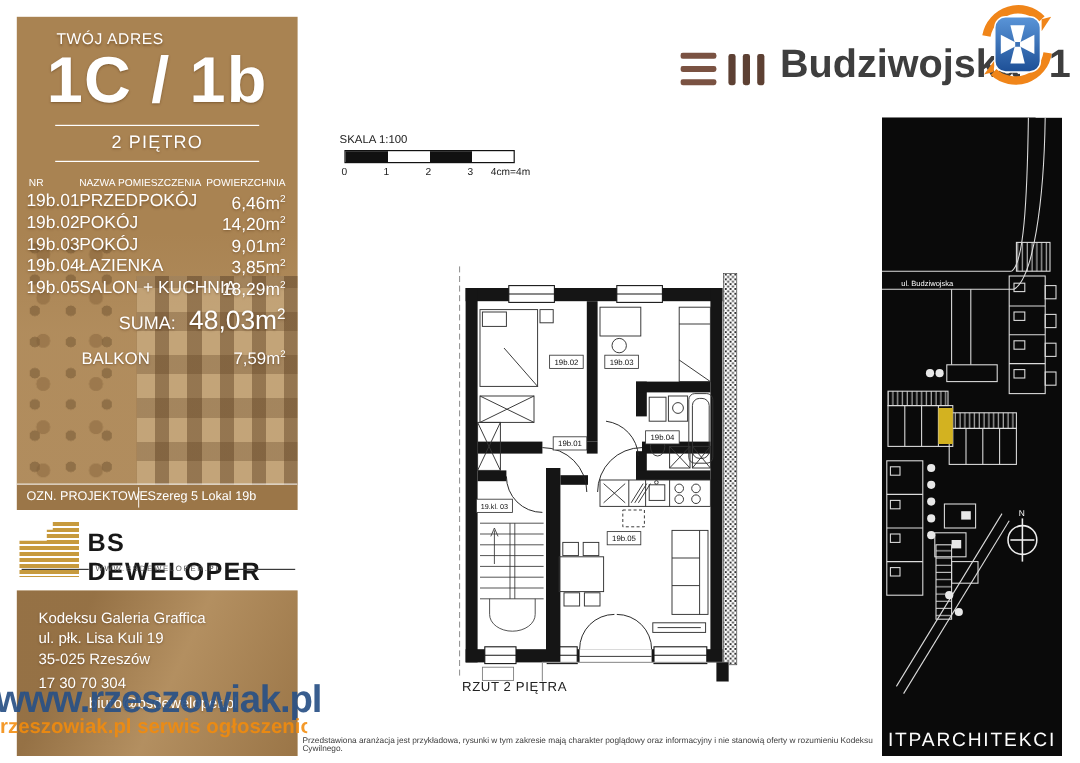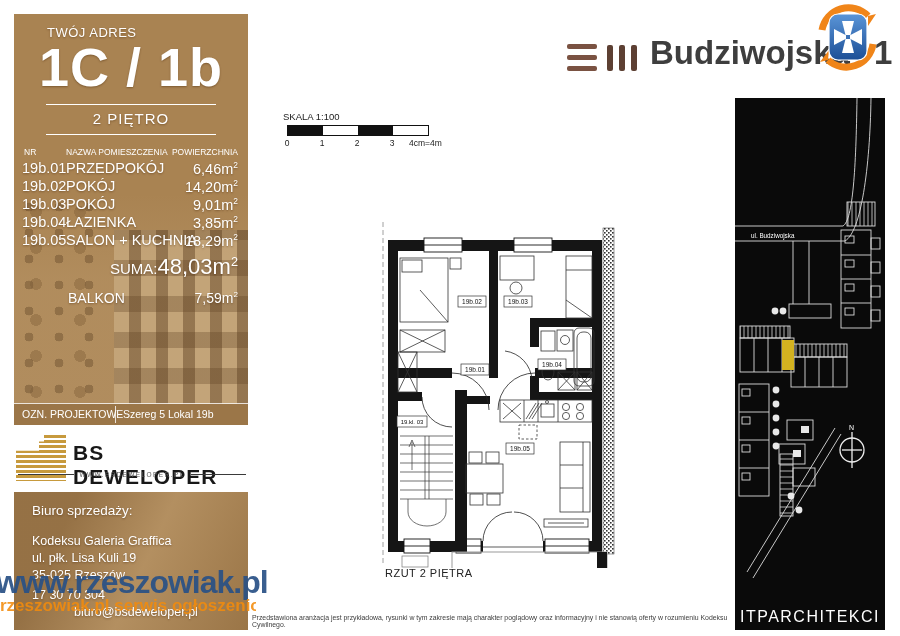--- a/index.html
+++ b/index.html
@@ -25,21 +25,21 @@
   .floorwrap span{font-size:15px;letter-spacing:1px;text-shadow:0 1px 2px rgba(70,40,10,.45);}
   .thead{position:absolute;left:0;right:0;top:133px;font-size:8.5px;color:#f4ecdc;}
   .thead .h-nr{position:absolute;left:10px;}
   .thead .h-nm{position:absolute;left:52px;}
   .thead .h-ar{position:absolute;right:10px;}
   .trow{position:absolute;left:0;right:0;height:18px;font-size:14.5px;}
   .trow .nr{position:absolute;left:8px;}
   .trow .nm{position:absolute;left:52px;}
   .trow .ar{position:absolute;right:10px;}
   sup{font-size:58%;}
-  .suma{position:absolute;right:10px;top:240px;display:flex;align-items:baseline;gap:0;}
+  .suma{position:absolute;right:10px;top:240px;display:flex;align-items:baseline;gap:11px;}
   .suma .lbl{font-size:15px;}
   .suma .val{font-size:22px;}
   .balkon{position:absolute;left:0;right:0;top:276px;}
   .balkon .lbl{position:absolute;left:54px;font-size:14px;}
   .balkon .val{position:absolute;right:10px;font-size:14px;}
   .ozn{position:absolute;left:0;right:0;bottom:0;height:21px;border-top:1px solid rgba(255,255,255,.8);
        background:rgba(115,80,42,.25);}
   .ozn .l1{position:absolute;left:8px;top:4px;font-size:10.5px;}
   .ozn .div{position:absolute;left:101px;top:2px;bottom:2px;width:1px;background:rgba(255,255,255,.8);}
   .ozn .l2{position:absolute;left:109px;top:4px;font-size:10.5px;}
@@ -148,21 +148,20 @@
     <div class="bs-icon"></div>
     <div class="bs-name">BS DEWELOPER</div>
     <div class="bs-webrow">
       <span class="ln"></span>
       <span class="bs-web">WWW.BSDEWELOPER.PL</span>
       <span class="ln"></span>
     </div>
   </div>
 
   <div class="panel2">
-    <div class="of-title">Biuro sprzedaży:</div>
     <div class="of-l1">Kodeksu Galeria Graffica</div>
     <div class="of-l2">ul. płk. Lisa Kuli 19</div>
     <div class="of-l3">35-025 Rzeszów</div>
     <div class="of-phone">17 30 70 304</div>
     <div class="of-email">biuro@bsdeweloper.pl</div>
   </div>
 
   <div class="wm-blue">www.rzeszowiak.pl</div>
   <div class="wm-orange">rzeszowiak.pl serwis ogłoszeniowy</div>
 

